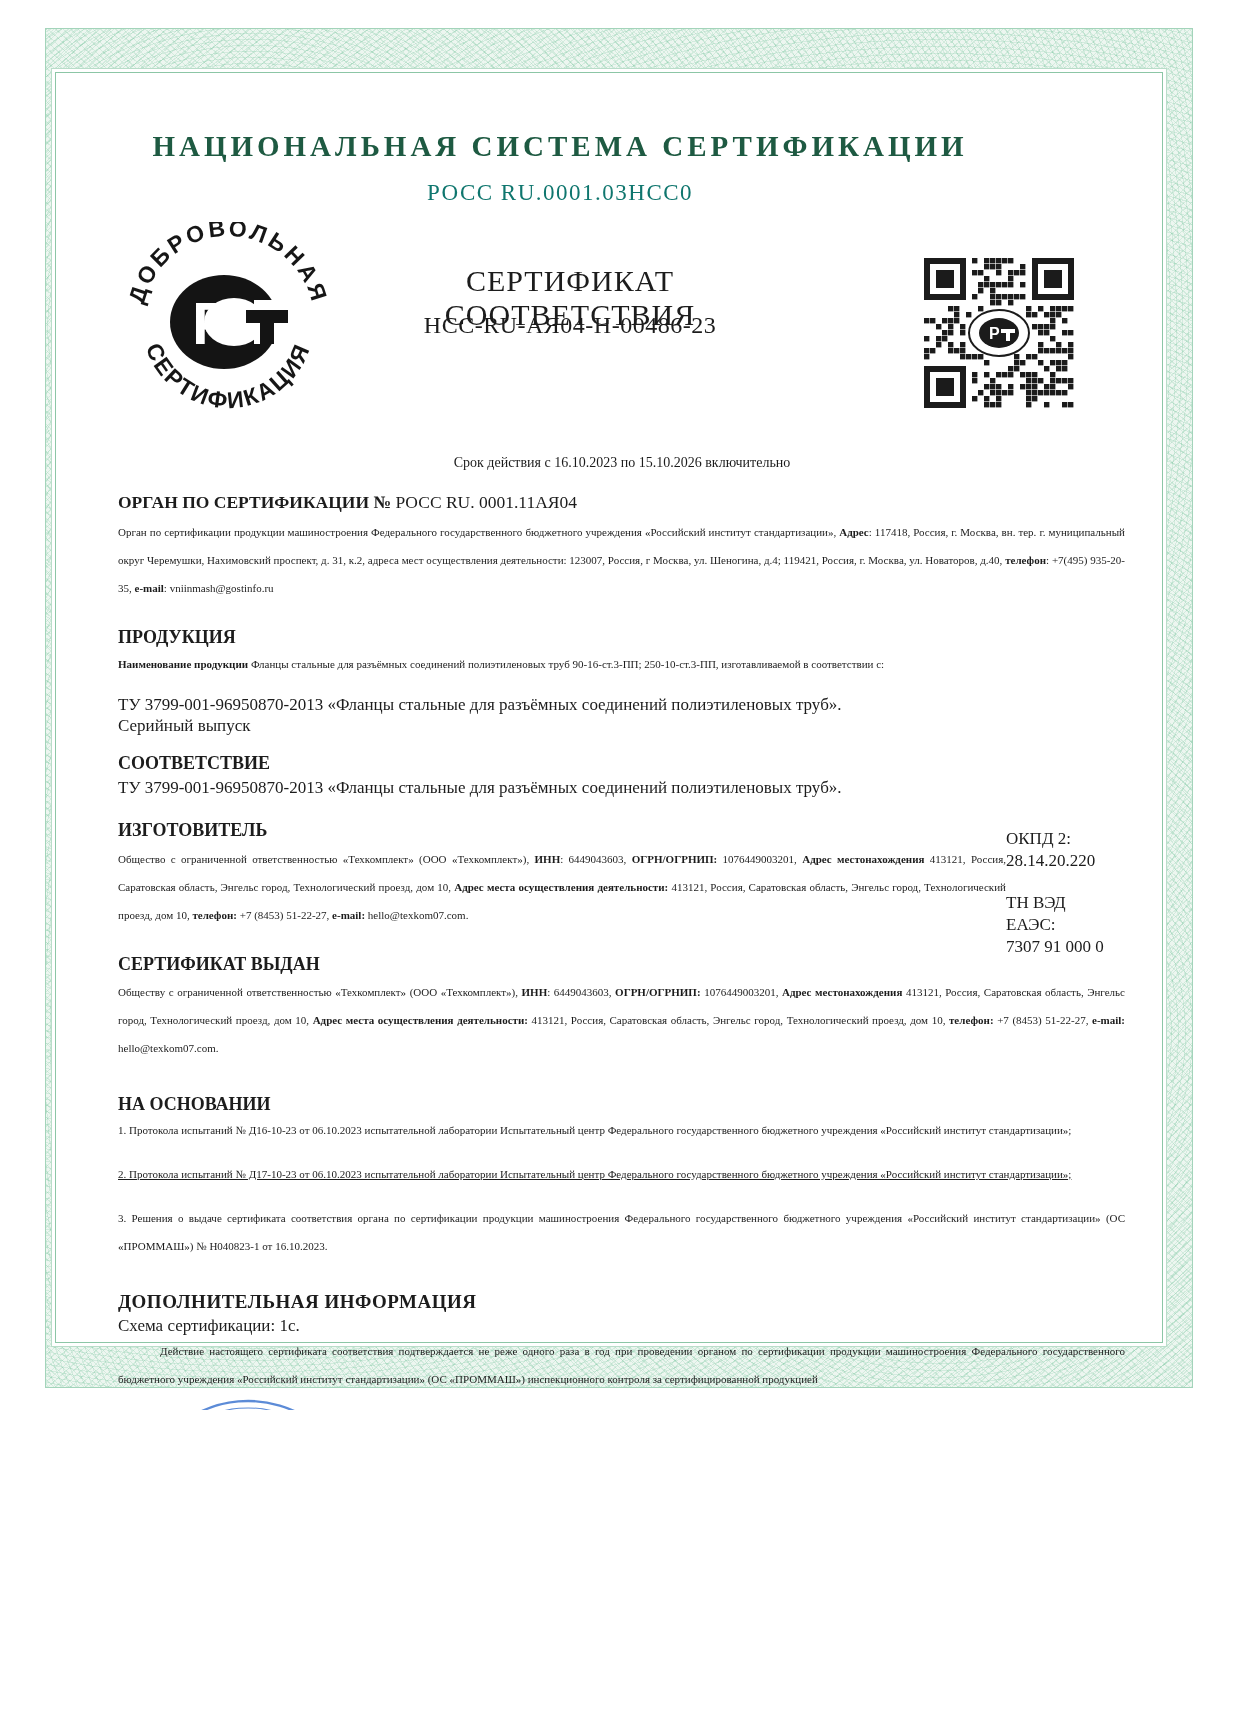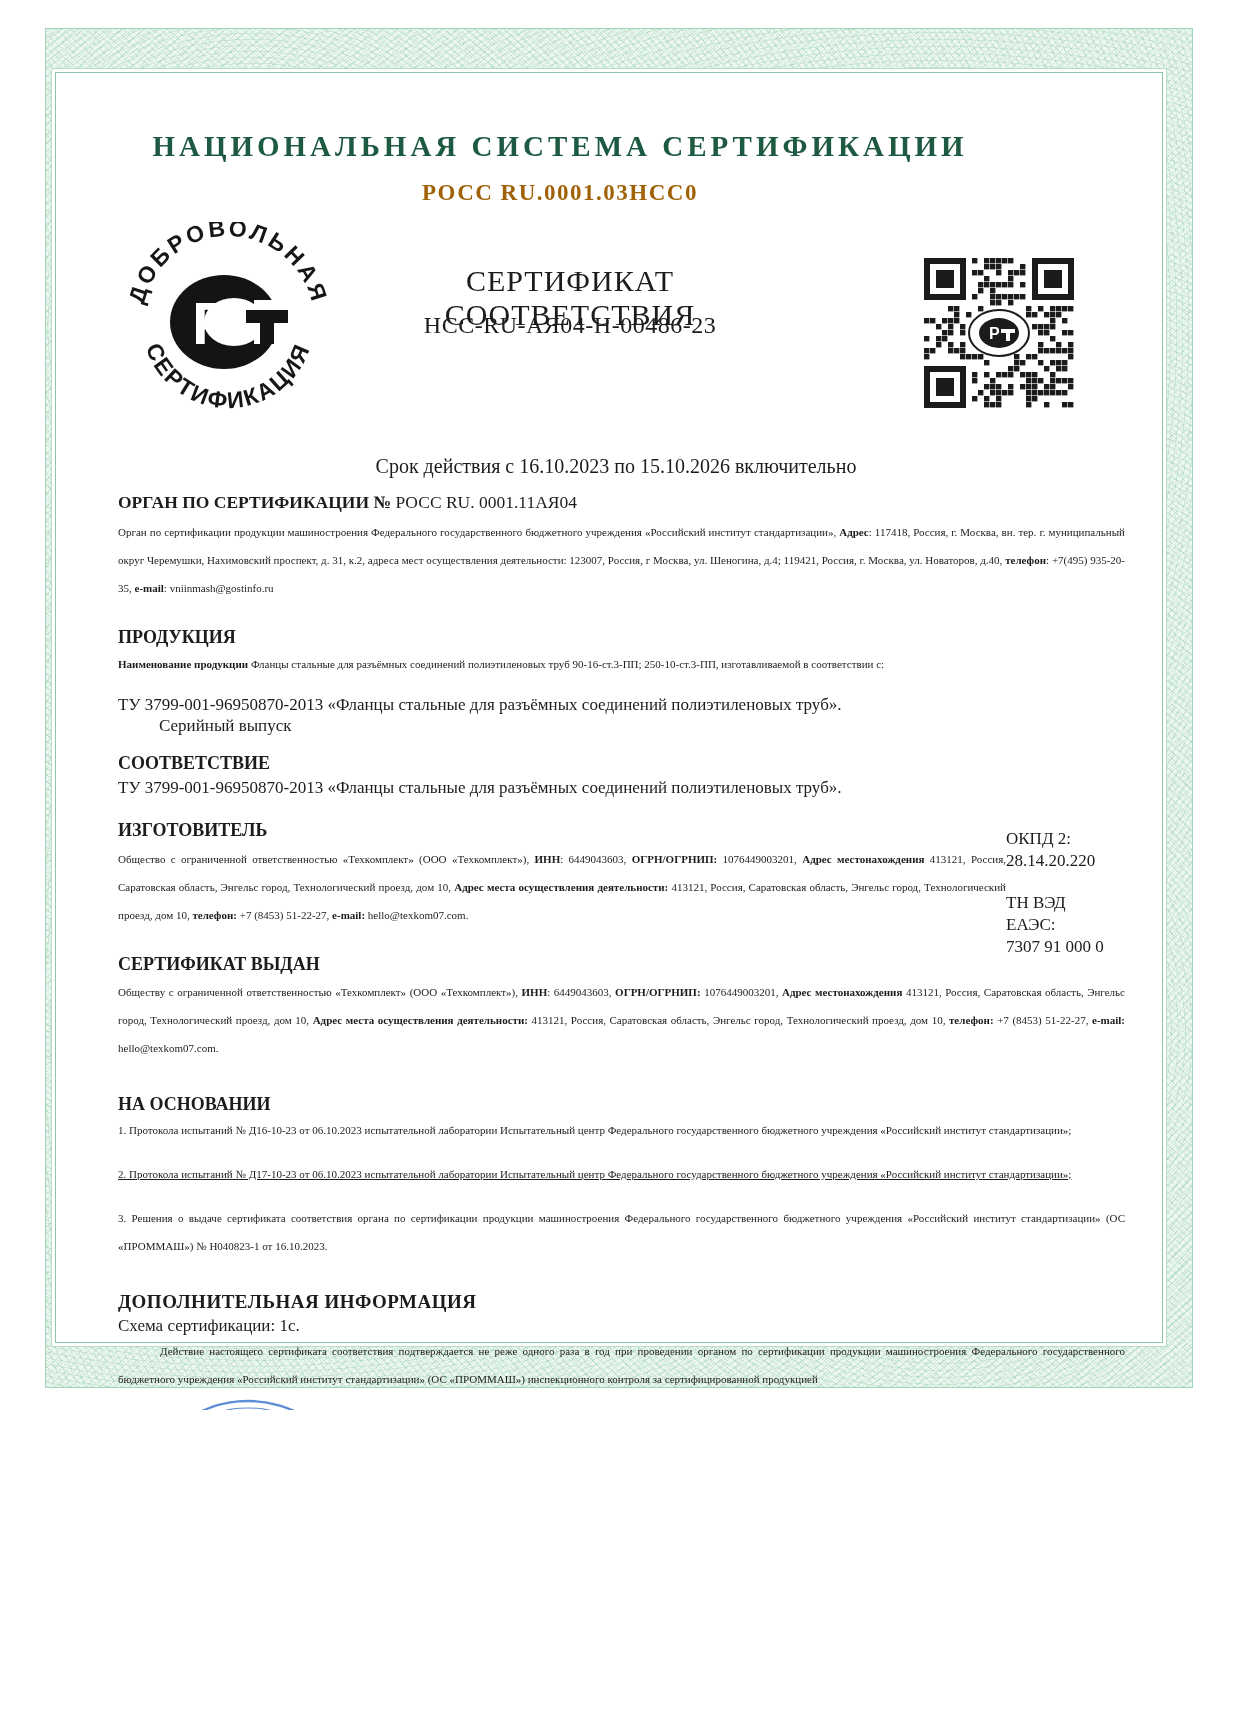--- a/index.html
+++ b/index.html
@@ -25,25 +25,25 @@
   }
   .content{position:absolute;inset:0;}
   .abs{position:absolute;}
   
   .sys-title{
     left:100px;top:130px;width:920px;text-align:center;
     font-size:29px;letter-spacing:4px;color:#1e5a42;font-weight:600;
   }
   .sys-num{
     left:100px;top:180px;width:920px;text-align:center;
-    font-size:23px;letter-spacing:1.5px;color:#a16207;font-weight:bold;
+    font-size:23px;letter-spacing:1.5px;color:#0f766e;
   }
   .cert-title{left:340px;top:264px;width:460px;text-align:center;font-size:30px;letter-spacing:1px;}
   .cert-num{left:340px;top:312px;width:460px;text-align:center;font-size:24px;letter-spacing:.5px;}
-  .validity{left:106px;top:455px;width:1020px;text-align:center;font-size:20px;}
+  .validity{left:112px;top:455px;width:1020px;text-align:center;font-size:14px;}
   
   .h{font-weight:bold;font-size:18px;}
   .h-inline{font-weight:bold;font-size:17.5px;}
   .body-par{font-size:11px;line-height:28px;text-align:justify;}
   .plain{font-size:17px;line-height:21.8px;}
   .left-col{left:118px;width:1007px;}
   .narrow{width:888px;}
   .rightcol{left:1006px;width:125px;font-size:17px;line-height:22px;}
   .indent{ text-indent:42px; }
   .note-prefix{letter-spacing:4px;}
@@ -281,21 +281,21 @@
     <div class="abs validity">Срок действия с 16.10.2023 по 15.10.2026 включительно</div>
 
     <div class="abs left-col" style="top:492px;">
       <span class="h-inline">ОРГАН ПО СЕРТИФИКАЦИИ №</span><span style="font-size:17.5px;"> РОСС RU. 0001.11АЯ04</span>
     </div>
     <div class="abs left-col body-par" style="top:518px;"><span>Орган по сертификации продукции машиностроения Федерального государственного бюджетного учреждения «Российский институт стандартизации», </span><b>Адрес</b><span>: 117418, Россия, г. Москва, вн. тер. г. муниципальный округ Черемушки, Нахимовский проспект, д. 31, к.2, адреса мест осуществления деятельности: 123007, Россия, г Москва, ул. Шеногина, д.4; 119421, Россия, г. Москва, ул. Новаторов, д.40, </span><b>телефон</b><span>: +7(495) 935-20-35, </span><b>e-mail</b><span>: vniinmash@gostinfo.ru</span></div>
 
     <div class="abs left-col h" style="top:627px;">ПРОДУКЦИЯ</div>
     <div class="abs left-col body-par" style="top:650px;"><b>Наименование продукции </b><span>Фланцы стальные для разъёмных соединений полиэтиленовых труб 90-16-ст.3-ПП; 250-10-ст.3-ПП, изготавливаемой в соответствии с:</span></div>
     <div class="abs left-col plain" style="top:694px;">ТУ 3799-001-96950870-2013 «Фланцы стальные для разъёмных соединений полиэтиленовых труб».</div>
-    <div class="abs left-col plain" style="top:715px;margin-left:41px;">Серийный выпуск</div>
+    <div class="abs left-col plain" style="top:715px;">Серийный выпуск</div>
 
     <div class="abs left-col h" style="top:753px;">СООТВЕТСТВИЕ</div>
     <div class="abs left-col plain" style="top:777px;">ТУ 3799-001-96950870-2013 «Фланцы стальные для разъёмных соединений полиэтиленовых труб».</div>
 
     <div class="abs left-col h" style="top:820px;">ИЗГОТОВИТЕЛЬ</div>
     <div class="abs left-col narrow body-par" style="top:845px;"><span>Общество с ограниченной ответственностью «Техкомплект» (ООО «Техкомплект»), </span><b>ИНН</b><span>: 6449043603, </span><b>ОГРН/ОГРНИП:</b><span> 1076449003201, </span><b>Адрес местонахождения</b><span> 413121, Россия, Саратовская область, Энгельс город, Технологический проезд, дом 10, </span><b>Адрес места осуществления деятельности:</b><span> 413121, Россия, Саратовская область, Энгельс город, Технологический проезд, дом 10, </span><b>телефон:</b><span> +7 (8453) 51-22-27, </span><b>e-mail:</b><span> hello@texkom07.com.</span></div>
     <div class="abs rightcol" style="top:828px;">
       <div>ОКПД 2:</div>
       <div>28.14.20.220</div>
       <div style="margin-top:20px;">ТН ВЭД</div>

